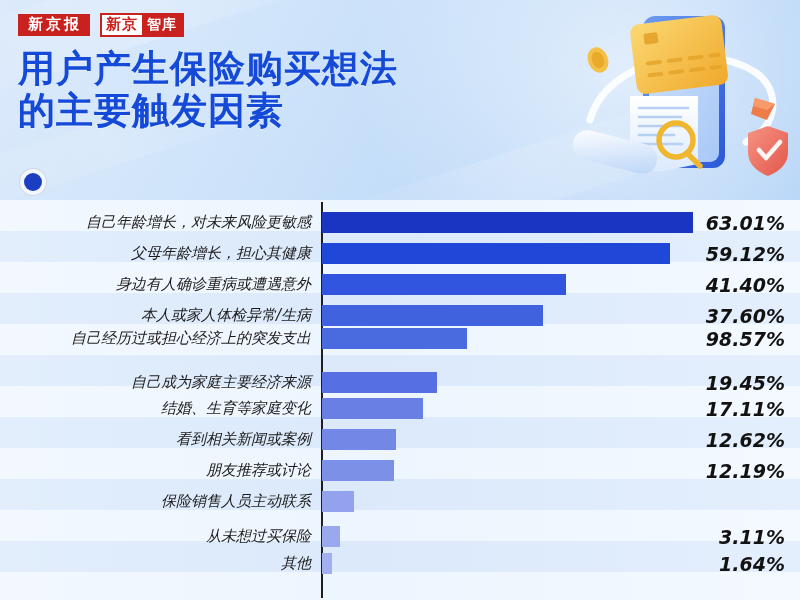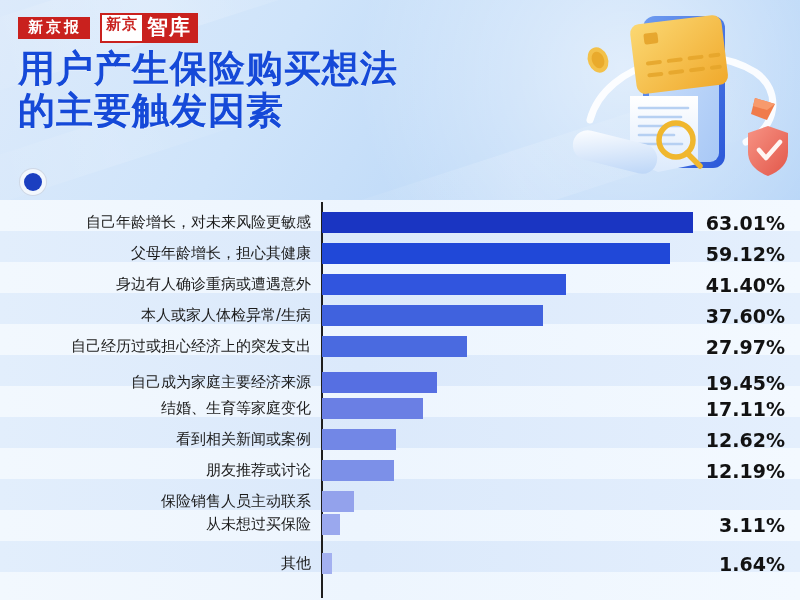--- a/index.html
+++ b/index.html
@@ -39,21 +39,21 @@
   }
   .badge-combo {
     display:flex; align-items:stretch; border:2px solid #c9211e; background:#c9211e; line-height:1;
   }
   .badge-combo .part-a {
     background:#fff; color:#c9211e; font-weight:bold; font-size:15px;
     padding:2px 4px 3px 4px; letter-spacing:1px;
     font-family:"DejaVu Sans","Liberation Sans",sans-serif;
   }
   .badge-combo .part-b {
-    background:#c9211e; color:#fff; font-weight:bold; font-size:21px;
+    background:#c9211e; color:#fff; font-weight:bold; font-size:14px;
     padding:2px 5px 3px 5px; letter-spacing:1px;
     font-family:"DejaVu Sans","Liberation Sans",sans-serif;
   }
 
   
   #title {
     position:absolute; left:18px; top:48px; width:560px;
     color:#1549d8; font-weight:bold; font-size:37px; line-height:1.13;
     letter-spacing:1px;
     font-family:"DejaVu Sans","Liberation Sans",sans-serif;
@@ -83,21 +83,21 @@
   #stripes { position:absolute; inset:0; }
   .stripe { position:absolute; left:0; width:800px; height:31px; }
   .stripe.odd  { background:linear-gradient(90deg,#e2eefc 0%, #dbe9fb 45%, #e4effd 100%); }
   .stripe.even { background:linear-gradient(90deg,#f2f8fe 0%, #edf5fe 45%, #f3f9ff 100%); }
 
   #axis {
     position:absolute; left:321px; top:2px; width:1.6px; height:396px;
     background:#1e1e1e;
   }
 
-  .row { position:absolute; left:0; width:800px; height:31px; }
+  .row { position:absolute; left:0; width:800px; height:31px;font-style:italic; }
   .row .lbl {
     position:absolute; right:489px;  top:0; height:31px;
     display:flex; align-items:center; justify-content:flex-end;
     font-size:15px; color:#1b1b1b; white-space:nowrap;
     font-family:"DejaVu Sans","Liberation Sans",sans-serif;
   }
   .row .barwrap { position:absolute; left:322px; top:5px; height:21px; }
   .row .bar { height:21px; width:100%; }
   .row .val {
     position:absolute; left:600px; width:185px; top:0; height:31px;
@@ -258,26 +258,26 @@
           </div>
           <div class="val">41.40%</div>
         </div>
         <div class="row" style="top: 100px;">
           <div class="lbl">本人或家人体检异常/生病</div>
           <div class="barwrap" style="width: 221.387px;">
             <div class="bar" style="background: rgb(64, 98, 222);"></div>
           </div>
           <div class="val">37.60%</div>
         </div>
-        <div class="row" style="top: 131px; text-align: right;">
+        <div class="row" style="top: 123px; text-align: right;">
           <div class="lbl">自己经历过或担心经济上的突发支出</div>
           <div class="barwrap" style="width: 145.02px;">
             <div class="bar" style="background: rgb(74, 106, 224);"></div>
           </div>
-          <div class="val">27.97%</div>
+          <div class="val">98.57%</div>
         </div>
         <div class="row" style="top: 152px; margin-top: 15px;">
           <div class="lbl">自己成为家庭主要经济来源</div>
           <div class="barwrap" style="width: 114.521px;">
             <div class="bar" style="background: rgb(86, 111, 226);"></div>
           </div>
           <div class="val">19.45%</div>
         </div>
         <div class="row" style="top: 193px;">
           <div class="lbl">结婚、生育等家庭变化</div>
@@ -299,21 +299,21 @@
             <div class="bar" style="background: rgb(124, 144, 232);"></div>
           </div>
           <div class="val">12.19%</div>
         </div>
         <div class="row" style="top: 286px;">
           <div class="lbl">保险销售人员主动联系</div>
           <div class="barwrap" style="width: 31.5594px;">
             <div class="bar" style="background: rgb(147, 162, 236);"></div>
           </div>
         </div>
-        <div class="row" style="top: 309px;">
+        <div class="row" style="top: 321px;">
           <div class="lbl">从未想过买保险</div>
           <div class="barwrap" style="width: 18.3115px;">
             <div class="bar" style="background: rgb(154, 168, 238);"></div>
           </div>
           <div class="val">3.11%</div>
         </div>
         <div class="row" style="top: 348px;">
           <div class="lbl">其他</div>
           <div class="barwrap" style="width: 9.65625px;">
             <div class="bar" style="background: rgb(163, 176, 240);"></div>

